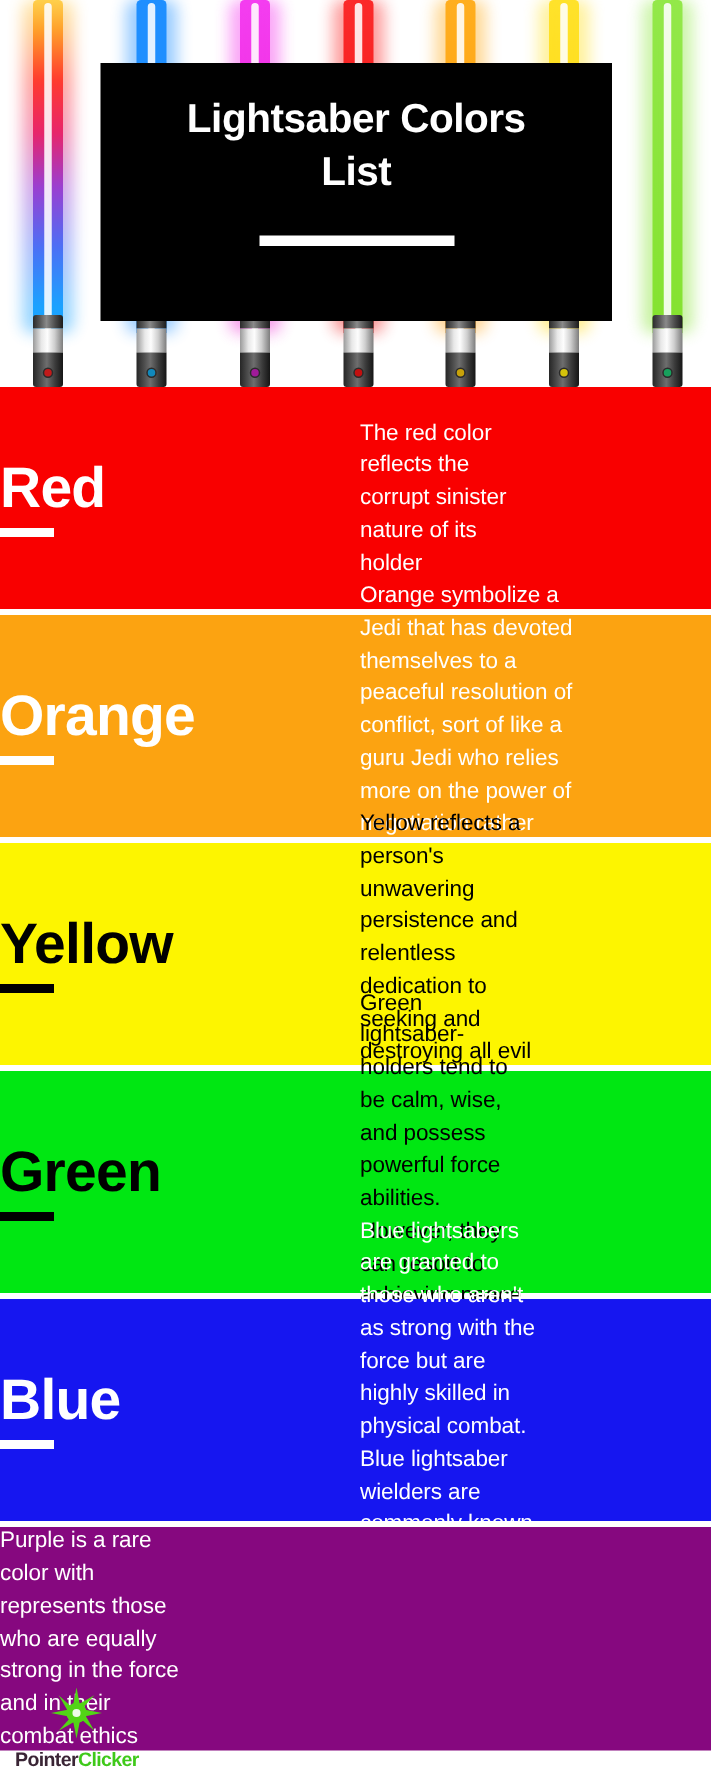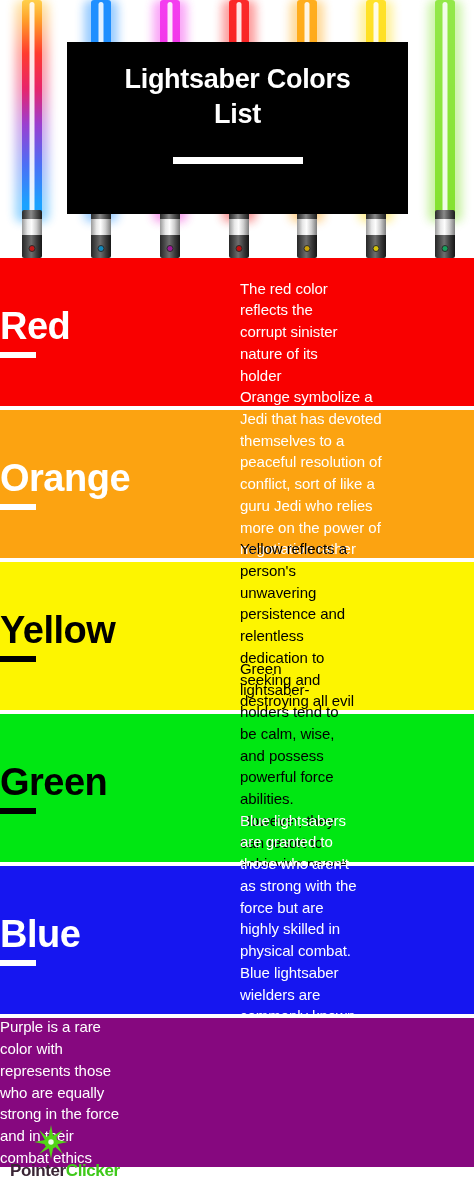--- a/index.html
+++ b/index.html
@@ -179,21 +179,21 @@
     z-index:6;
   }
   .logo-burst {
     position:absolute;
     left:24px;
     bottom:20px;
     width:34px;
     height:34px;
   }
   .logo-text {
-    font-size:17px;
+    font-size:13px;
     font-weight:bold;
     letter-spacing:-0.4px;
     line-height:1;
     white-space:nowrap;
   }
 </style>
 </head>
 <body>
 
 <div class="infographic">

